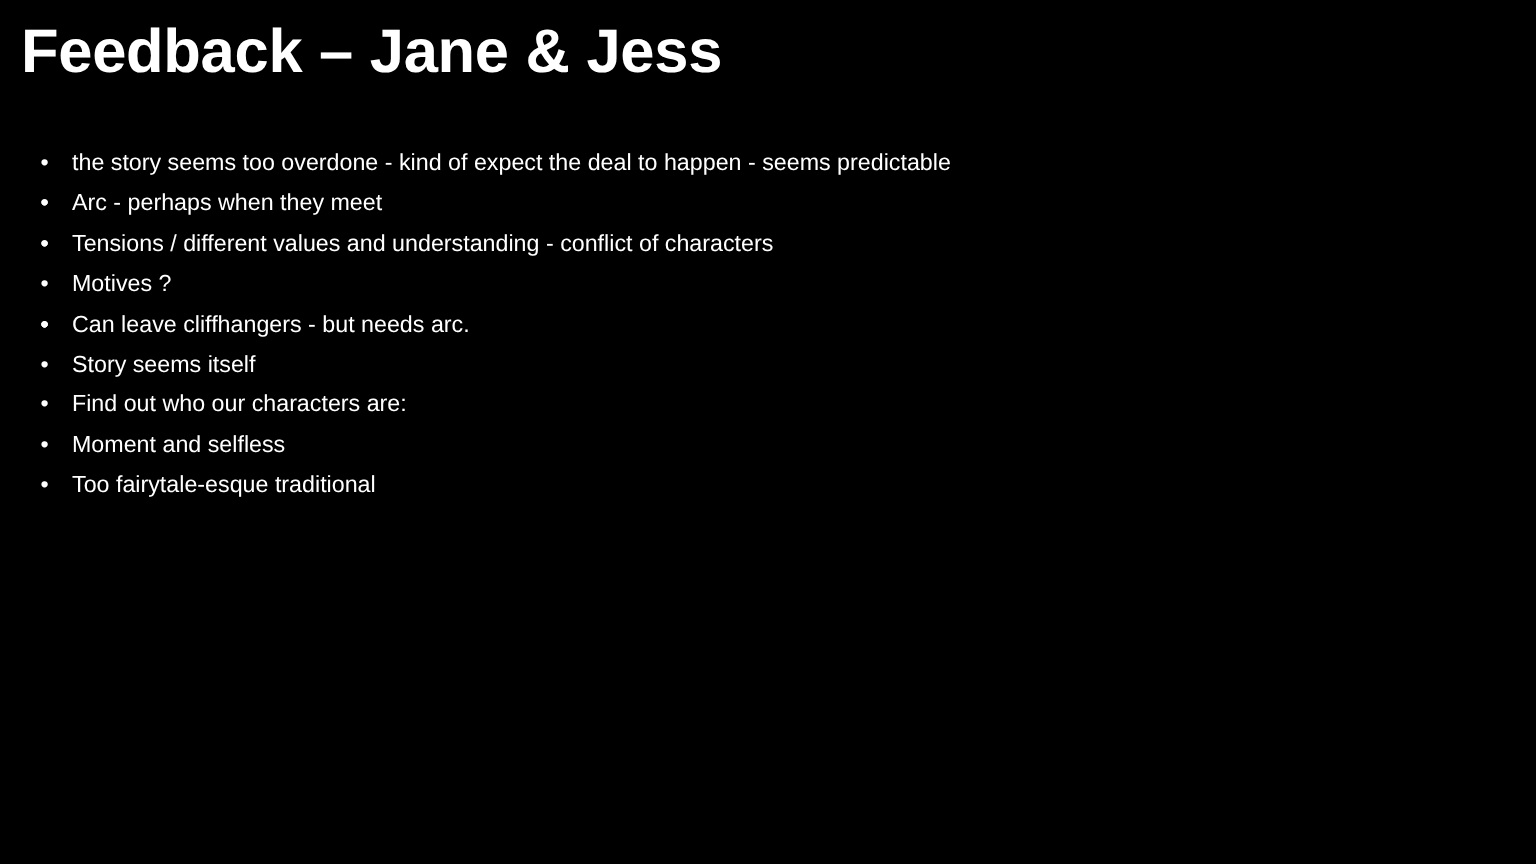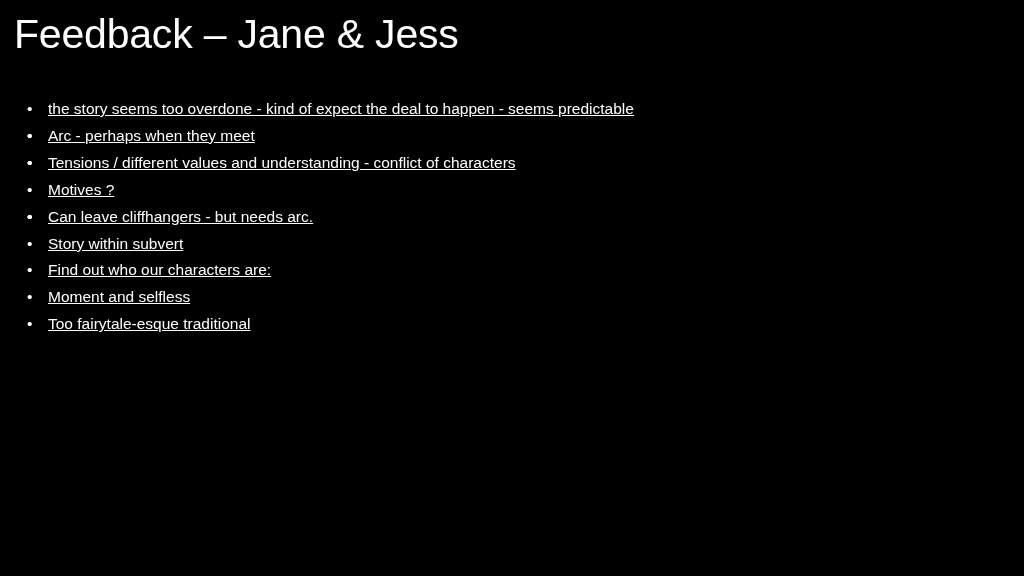--- a/index.html
+++ b/index.html
@@ -21,21 +21,21 @@
   }
   .slide-title {
     position: absolute;
     left: 14px;
     top: 9px;
     width: 960px;
     margin: 0;
     color: #ffffff;
     font-family: "Liberation Sans", sans-serif;
     font-size: 41px;
-    font-weight: 400;
+    font-weight: 700;
     line-height: 50px;
     letter-spacing: -0.2px;
     white-space: nowrap;
   }
   .bullet-list {
     position: absolute;
     left: 24px;
     top: 96px;
     width: 960px;
     list-style: none;
@@ -58,21 +58,20 @@
     left: 3px;
     top: 0;
     width: 12px;
     color: #ffffff;
     font-size: 15.5px;
     line-height: 26.9px;
     text-align: left;
   }
   .bullet-text {
     display: inline;
-    text-decoration: underline;
   }
 </style>
 </head>
 <body>
 
 <div class="slide">
 
   <h1 class="slide-title">Feedback – Jane &amp; Jess</h1>
 
   <ul class="bullet-list">
@@ -103,21 +102,21 @@
     </li>
     <li class="bullet-item">
       <span class="bullet-marker">•</span>
     </li>
     <li class="bullet-item">
       <span class="bullet-marker">•</span>
       <span class="bullet-text">Can leave cliffhangers - but needs arc.</span>
     </li>
     <li class="bullet-item">
       <span class="bullet-marker">•</span>
-      <span class="bullet-text">Story within subvert</span>
+      <span class="bullet-text">Story seems itself</span>
     </li>
     <li class="bullet-item">
       <span class="bullet-marker">•</span>
       <span class="bullet-text">Find out who our characters are:</span>
     </li>
     <li class="bullet-item">
       <span class="bullet-marker">•</span>
       <span class="bullet-text">Moment and selfless</span>
     </li>
     <li class="bullet-item">

